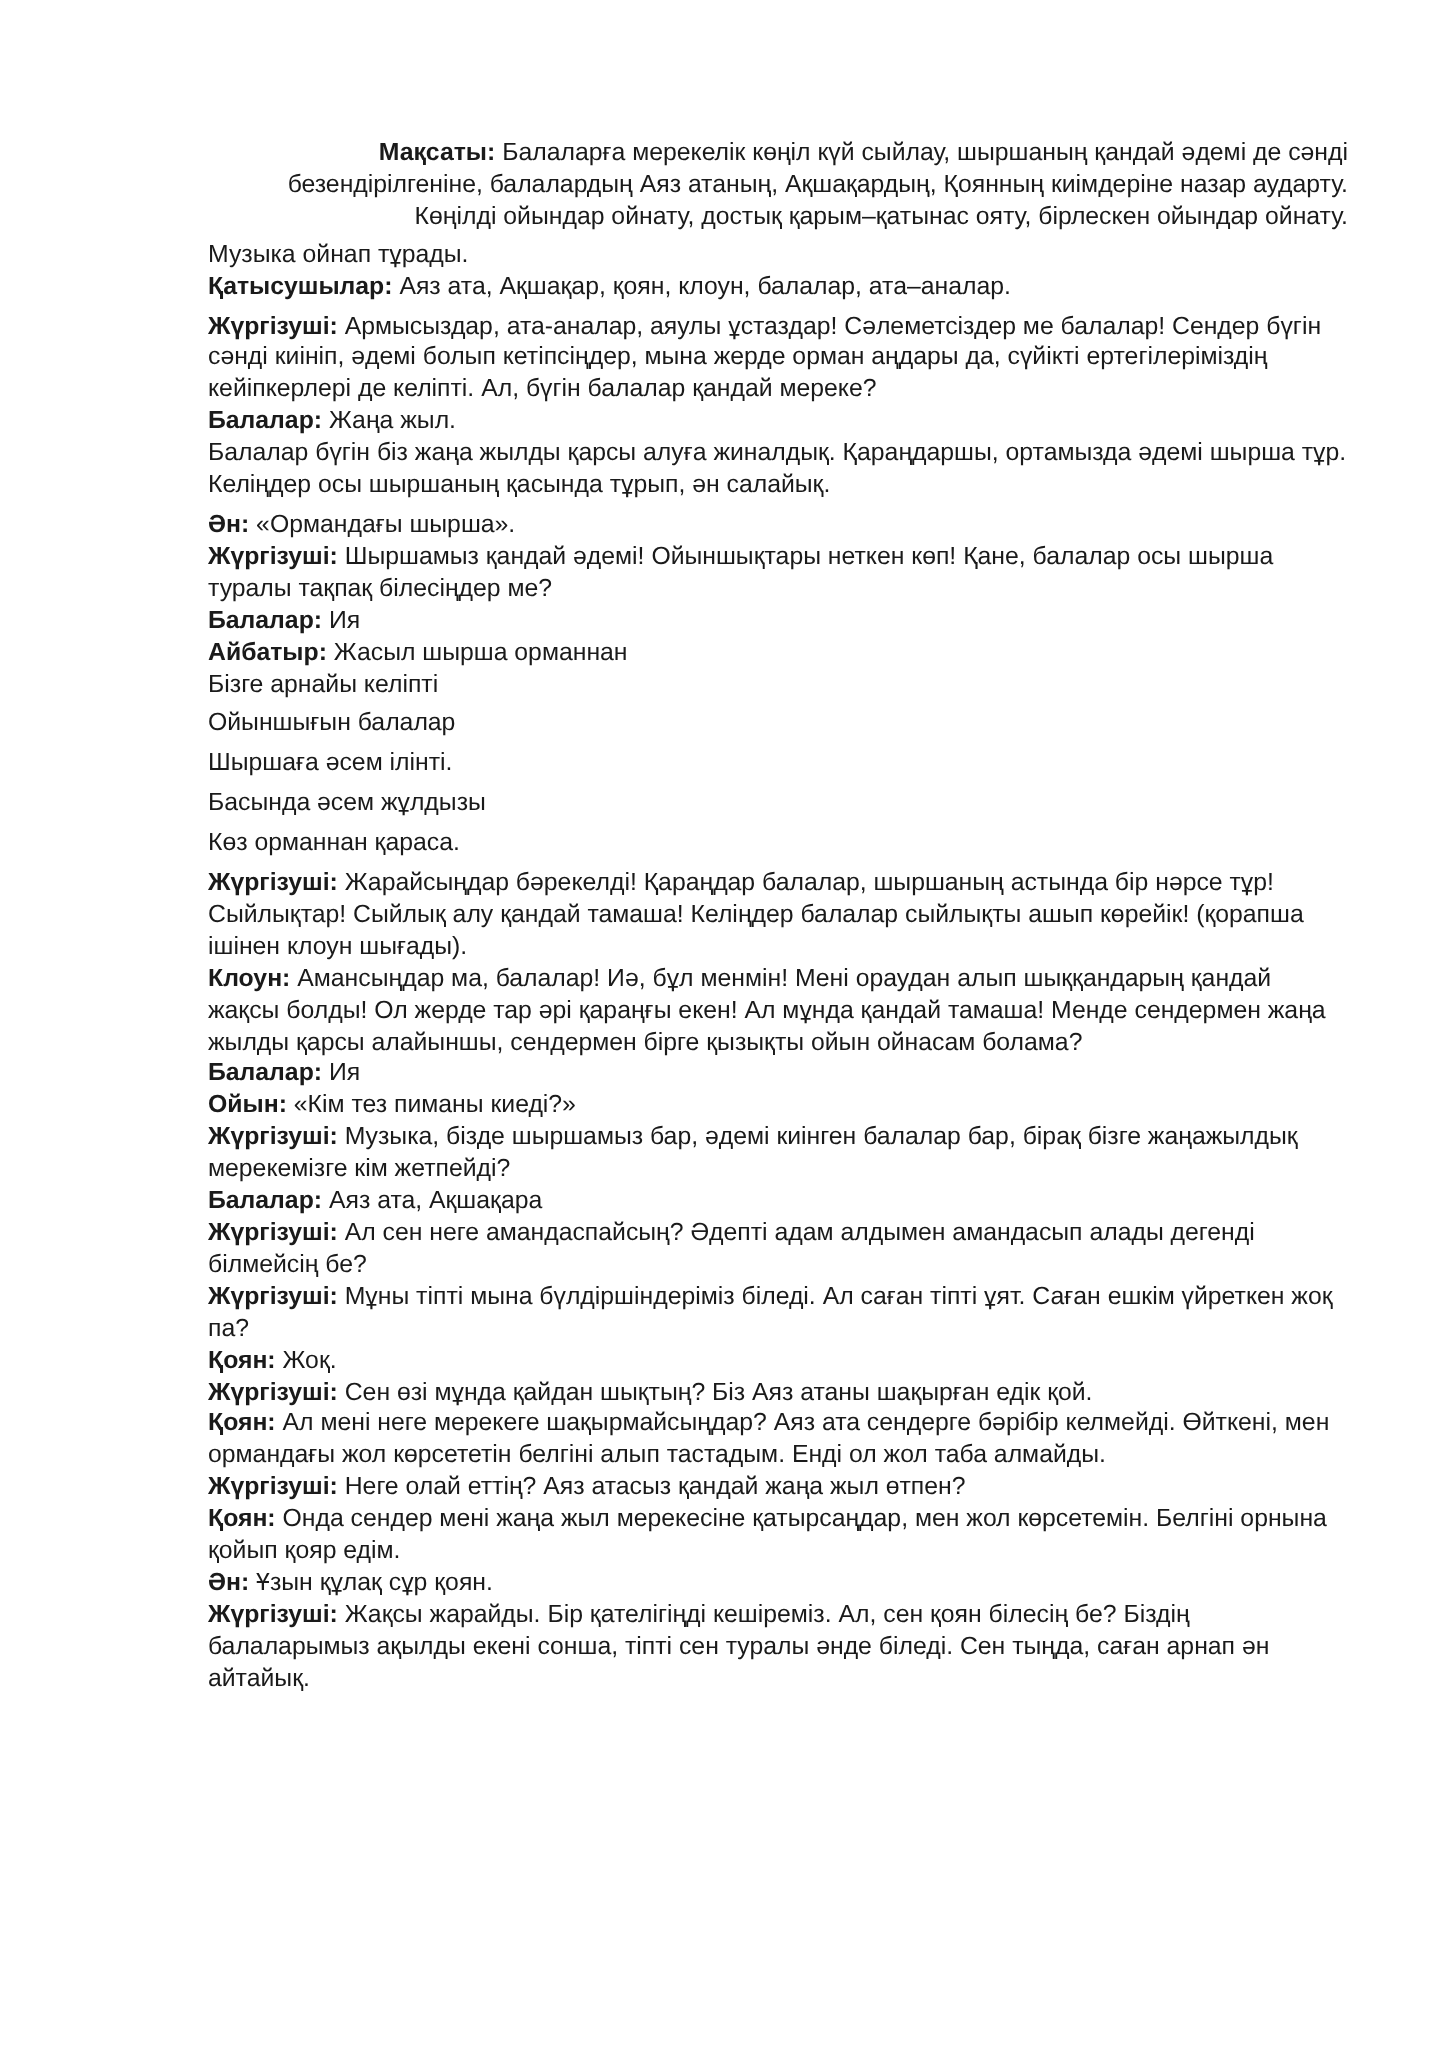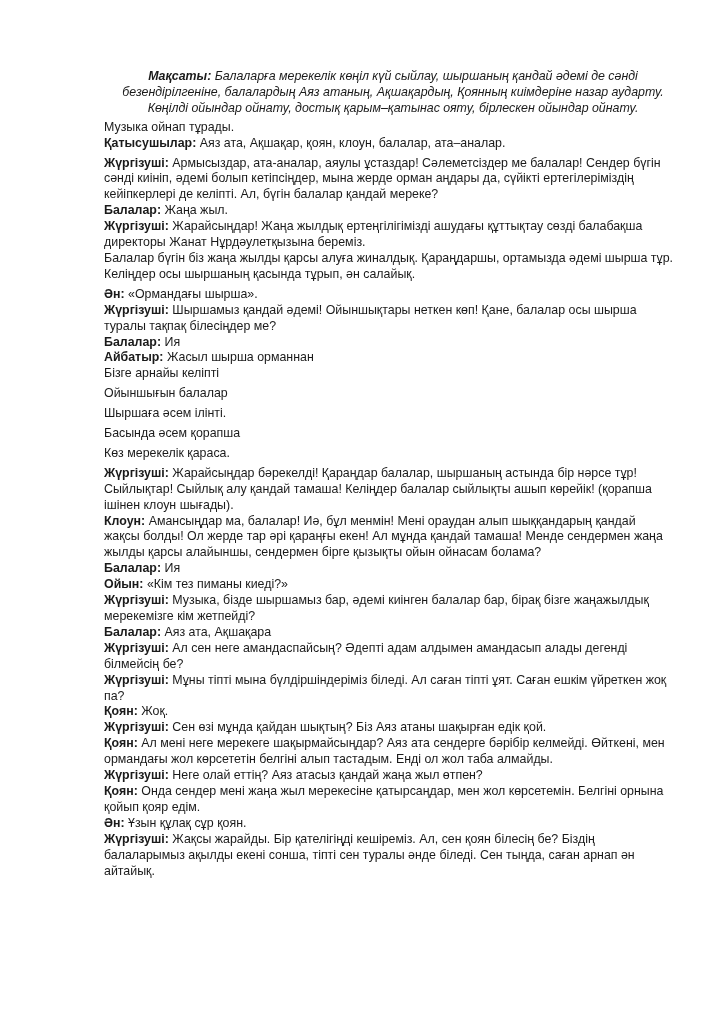--- a/index.html
+++ b/index.html
@@ -2,58 +2,57 @@
 <html><head>
   <meta charset="utf-8">
   <style>
     html, body { margin:0; padding:0; background:#ffffff; }
     body { width:724px; height:1024px; position:relative; overflow:hidden; }
     .page {
       position:absolute; left:104px; top:69px; width:570px;
       font-family:"Liberation Sans", sans-serif;
       font-size:12.4px; line-height:15.9px; color:#1a1a1a;
     }
-    .goal { text-align:center; margin:0 0 3px 0; padding-left:8px;font-style:italic; }
+    .goal { text-align:right; margin:0 0 3px 0; padding-left:8px; }
     .para { margin:0 0 4px 0; }
     .line { margin:0; }
     b, .speaker { font-weight:bold; }
   </style>
 </head>
 <body>
 
 <div class="page">
 
   <p class="goal"><b>Мақсаты:</b><span> Балаларға мерекелік көңіл күй сыйлау, шыршаның қандай әдемі де сәнді безендірілгеніне, балалардың  Аяз атаның, Ақшақардың, Қоянның киімдеріне назар аударту. Көңілді ойындар ойнату, достық қарым–қатынас ояту, бірлескен ойындар ойнату.</span></p>
 
   <div class="para">
     <p class="line">Музыка ойнап тұрады.</p>
     <p class="line"><b>Қатысушылар:</b><span> Аяз ата, Ақшақар, қоян, клоун, балалар, ата–аналар.</span></p>
   </div>
 
   <div class="para">
     <p class="line"><b>Жүргізуші:</b><span> Армысыздар, ата-аналар, аяулы ұстаздар! Сәлеметсіздер ме балалар! Сендер бүгін сәнді киініп, әдемі болып кетіпсіңдер, мына жерде орман аңдары да, сүйікті ертегілеріміздің кейіпкерлері де келіпті. Ал, бүгін балалар қандай мереке?</span></p>
     <p class="line"><b>Балалар:</b><span> Жаңа жыл.</span></p>
-    <p class="line"><b>Жүргізуші:</b><span> Жарайсыңдар! Жаңа жылдық ертеңгілігімізді ашудағы құттықтау сөзді балабақша директоры Жанат Нұрдәулетқызына береміз.</span></p>
     <p class="line"><span>Балалар бүгін біз жаңа жылды қарсы алуға жиналдық. Қараңдаршы, ортамызда әдемі шырша тұр. Келіңдер осы шыршаның қасында тұрып, ән салайық.</span></p>
   </div>
 
   <div class="para">
     <p class="line"><b>Ән:</b><span> «Ормандағы шырша».</span></p>
     <p class="line"><b>Жүргізуші:</b><span> Шыршамыз қандай әдемі! Ойыншықтары неткен көп! Қане, балалар осы шырша туралы тақпақ білесіңдер ме?</span></p>
     <p class="line"><b>Балалар:</b><span> Ия</span></p>
     <p class="line"><b>Айбатыр:</b><span> Жасыл шырша орманнан</span></p>
     <p class="line">Бізге арнайы келіпті</p>
   </div>
 
   <p class="para">Ойыншығын балалар</p>
   <p class="para">Шыршаға әсем ілінті.</p>
 
 
-  <p class="para">Басында әсем қорапша</p>
-  <p class="para">Көз мерекелік қараса.</p>
+  <p class="para">Басында әсем жұлдызы</p>
+  <p class="para">Көз орманнан қараса.</p>
 
   <div class="para" id="block3">
       <p class="line"><b>Жүргізуші:</b><span> Жарайсыңдар бәрекелді! Қараңдар балалар, шыршаның астында бір нәрсе тұр! Сыйлықтар! Сыйлық алу қандай тамаша! Келіңдер балалар сыйлықты ашып көрейік! (қорапша ішінен клоун шығады).</span></p>
       <p class="line"><b>Клоун:</b><span> Амансыңдар ма, балалар! Иә, бұл менмін! Мені ораудан алып шыққандарың қандай жақсы болды! Ол жерде тар әрі қараңғы екен!  Ал мұнда қандай тамаша! Менде сендермен жаңа жылды қарсы алайыншы, сендермен бірге қызықты ойын ойнасам болама?</span></p>
       <p class="line"><b>Балалар:</b><span> Ия</span></p>
       <p class="line"><b>Ойын:</b><span> «Кім тез пиманы киеді?»</span></p>
       <p class="line"><b>Жүргізуші:</b><span> Музыка, бізде шыршамыз бар, әдемі киінген балалар бар, бірақ бізге жаңажылдық мерекемізге кім жетпейді?</span></p>
       <p class="line"><b>Балалар:</b><span> Аяз ата, Ақшақара</span></p>
       <p class="line"><b>Жүргізуші:</b><span> Ал сен неге амандаспайсың? Әдепті адам алдымен амандасып алады дегенді білмейсің бе?</span></p>
       <p class="line"><b>Жүргізуші:</b><span> Мұны тіпті мына бүлдіршіндеріміз біледі. Ал саған тіпті ұят. Саған ешкім үйреткен жоқ па?</span></p>

